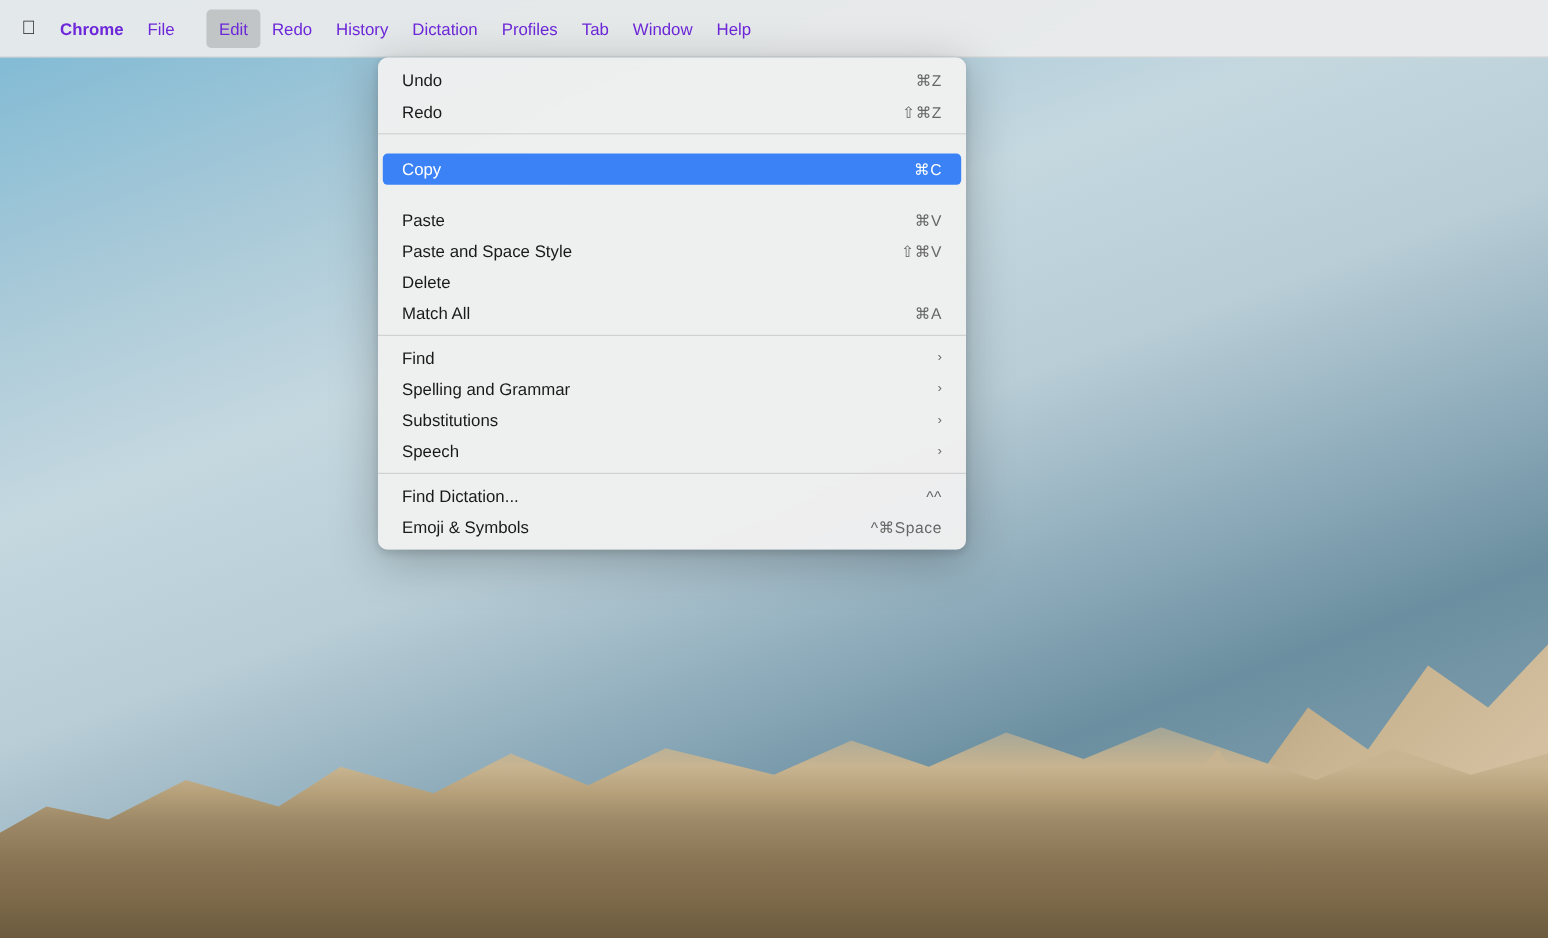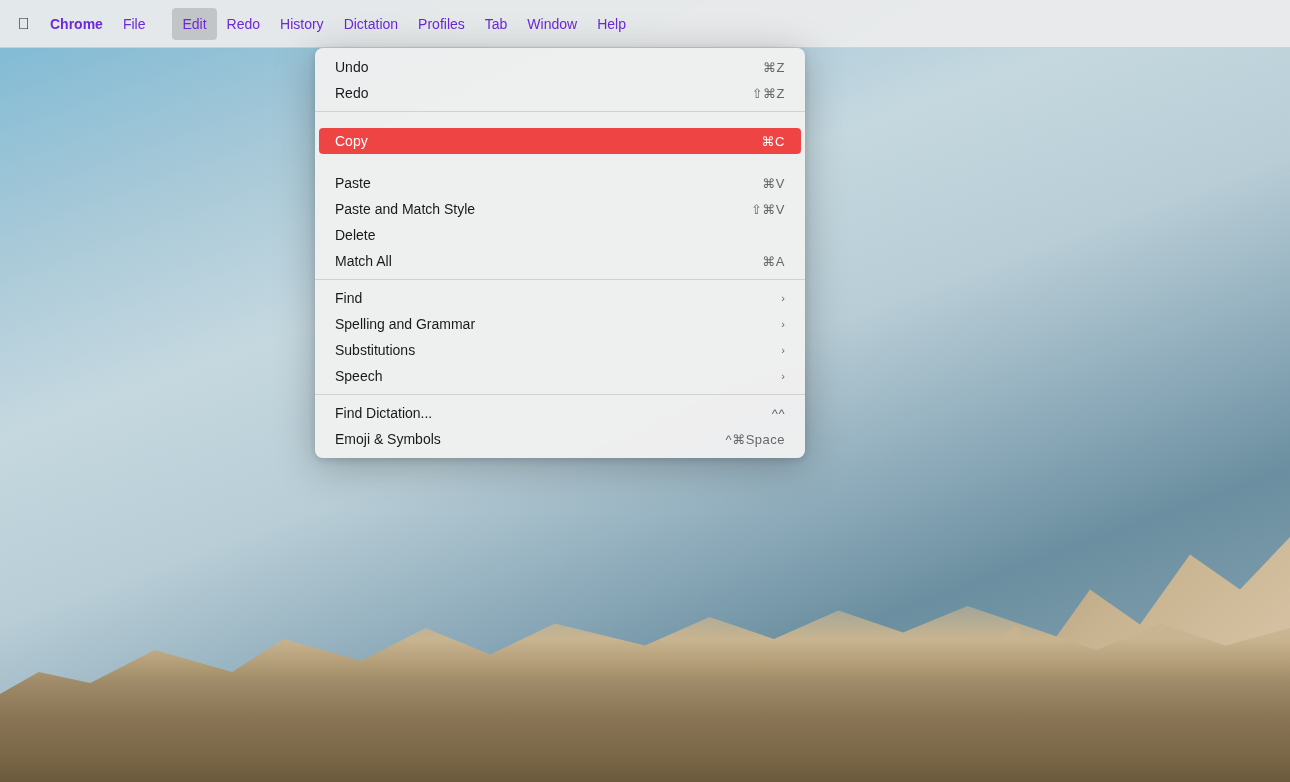--- a/index.html
+++ b/index.html
@@ -142,21 +142,21 @@
       padding: 5px 16px;
       font-size: 14px;
       color: #1a1a1a;
       cursor: default;
       min-height: 26px;
       border-radius: 4px;
       margin: 0 4px;
     }
 
     .menu-item.highlighted {
-      background: #ef4444;
+      background: #3b82f6;
       color: white;
       border-radius: 4px;
       margin: 16px 4px;
     }
 
     .menu-item.highlighted .shortcut {
       color: white;
     }
 
     .menu-separator {
@@ -219,21 +219,21 @@
       <span class="menu-item-label">Copy</span>
       <span class="shortcut">⌘C</span>
     </div>
 
     <div class="menu-item">
       <span class="menu-item-label">Paste</span>
       <span class="shortcut">⌘V</span>
     </div>
 
     <div class="menu-item">
-      <span class="menu-item-label">Paste and Match Style</span>
+      <span class="menu-item-label">Paste and Space Style</span>
       <span class="shortcut">⇧⌘V</span>
     </div>
 
     <div class="menu-item">
       <span class="menu-item-label">Delete</span>
       <span class="shortcut"></span>
     </div>
 
     <div class="menu-item">
       <span class="menu-item-label">Match All</span>

